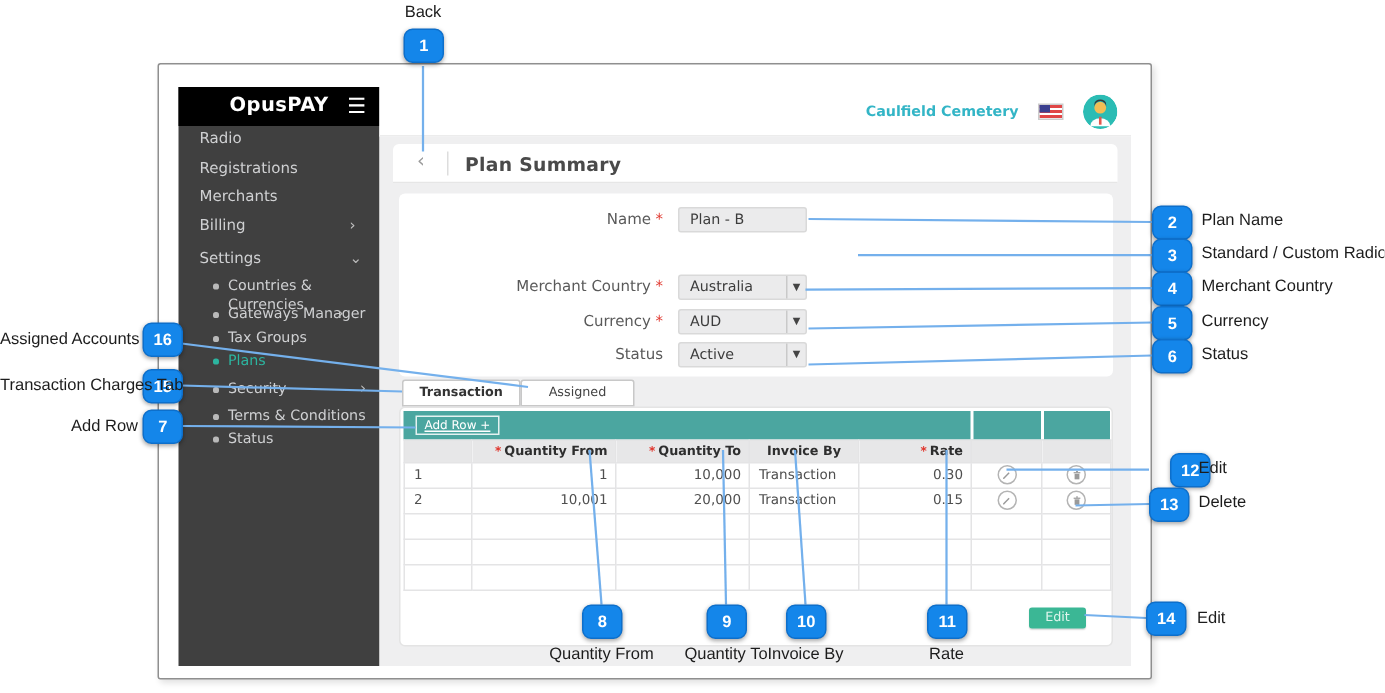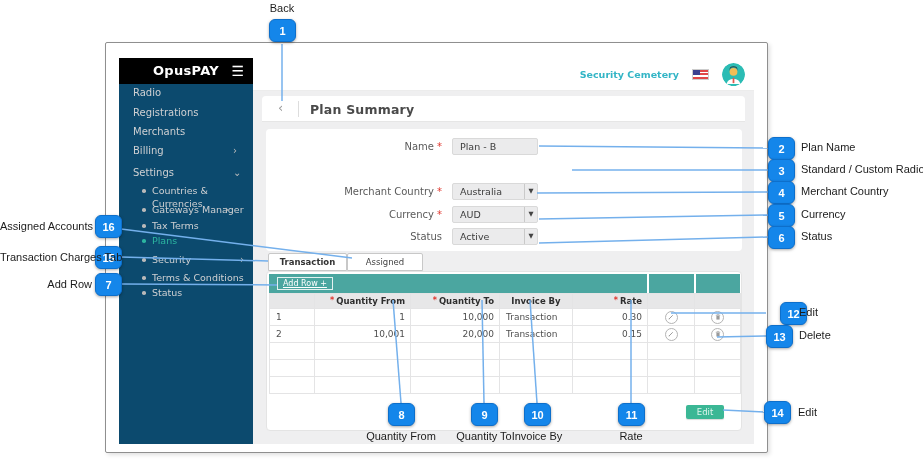--- a/index.html
+++ b/index.html
@@ -13,21 +13,21 @@
            border-radius:6px; color:#fff; font-weight:bold; font-size:11px; display:flex;
            align-items:center; justify-content:center; z-index:6; box-shadow:0 1px 3px rgba(0,0,0,.35); }
   .ann-label { position:absolute; font-size:11px; color:#1c1c1c; z-index:6; white-space:nowrap; }
 
   
   #frame { position:absolute; left:105px; top:42px; width:663px; height:411px; background:#fff;
            border:1.5px solid #8f8f8f; border-radius:2px; box-shadow:2px 2px 4px rgba(0,0,0,.12); z-index:1; }
   #app { position:absolute; left:13px; top:15px; width:635px; height:386px; background:#fff; font-family:"DejaVu Sans", sans-serif; }
 
   
-  #sidebar { position:absolute; left:0; top:0; width:134px; height:386px; background:#0c4a6e; }
+  #sidebar { position:absolute; left:0; top:0; width:134px; height:386px; background:#404040; }
   #logobar { position:absolute; left:0; top:0; width:134px; height:26px; background:#000; color:#fff; }
   #brand { position:absolute; left:34px; top:0; line-height:26px; font-size:13px; font-weight:bold; letter-spacing:.3px; }
   #burger { position:absolute; right:9px; top:0; line-height:26px; font-size:14px; color:#fff; cursor:pointer; }
   .nav-item { position:absolute; left:14px; width:112px; font-size:10px; color:#cfd0d2; height:14px; line-height:14px; }
   .nav-sub  { position:absolute; left:33px; width:95px; font-size:9.5px; color:#cfd0d2; height:13px; line-height:13px; }
   .bullet { position:absolute; left:-10px; top:5px; width:3.5px; height:3.5px; border-radius:50%; background:#b9b9b9; }
   .nav-sub.active { color:#2cb5a0; }
   .nav-sub.active .bullet { background:#2cb5a0; }
   .nav-chev { position:absolute; font-size:10px; color:#bdbdbd; }
 
@@ -102,31 +102,31 @@
         <div class="nav-item" style="top:48px"><span>Registrations</span></div>
         <div class="nav-item" style="top:67px"><span>Merchants</span></div>
         <div class="nav-item" style="top:86px"><span>Billing</span>
           <span class="nav-chev" style="left:100px;top:0">›</span></div>
         <div class="nav-item" style="top:108px"><span>Settings</span>
           <span class="nav-chev" style="left:100px;top:0">⌄</span></div>
 
         <div class="nav-sub" style="top:126px"><span class="bullet"></span><span>Countries &amp; Currencies</span></div>
         <div class="nav-sub" style="top:145px"><span class="bullet"></span><span>Gateways Manager</span>
           <span class="nav-chev" style="left:73px;top:0">›</span></div>
-        <div class="nav-sub" style="top:161px"><span class="bullet"></span><span>Tax Terms</span></div>
+        <div class="nav-sub" style="top:161px"><span class="bullet"></span><span>Tax Groups</span></div>
         <div class="nav-sub active" style="top:176px"><span class="bullet"></span><span>Plans</span></div>
         <div class="nav-sub" style="top:195px"><span class="bullet"></span><span>Security</span>
           <span class="nav-chev" style="left:88px;top:0">›</span></div>
         <div class="nav-sub" style="top:213px"><span class="bullet"></span><span>Terms &amp; Conditions</span></div>
         <div class="nav-sub" style="top:228px"><span class="bullet"></span><span>Status</span></div>
       </div>
 
       <div id="main">
         <div id="appheader">
-          <span id="account">Security Cemetery</span>
+          <span id="account">Caulfield Cemetery</span>
           <span class="flag">
               <span class="canton"></span>
             </span>
           <span class="avatar">
             <svg width="23" height="23" viewBox="0 0 24 24">
               <circle cx="12" cy="12" r="12" fill="#2bbcb4"></circle>
               <path d="M5 22 a7 5.5 0 0 1 14 0 Z" fill="#fdfdfd"></path>
               <rect x="11.1" y="15.5" width="1.8" height="5.5" fill="#e2574c"></rect>
               <circle cx="12" cy="9.2" r="4.1" fill="#f2bd55"></circle>
               <path d="M7.9 8.6 a4.1 4.1 0 0 1 8.2 0 l0-1.8 a4.1 3.4 0 0 0 -8.2 0 Z" fill="#35393d"></path>

